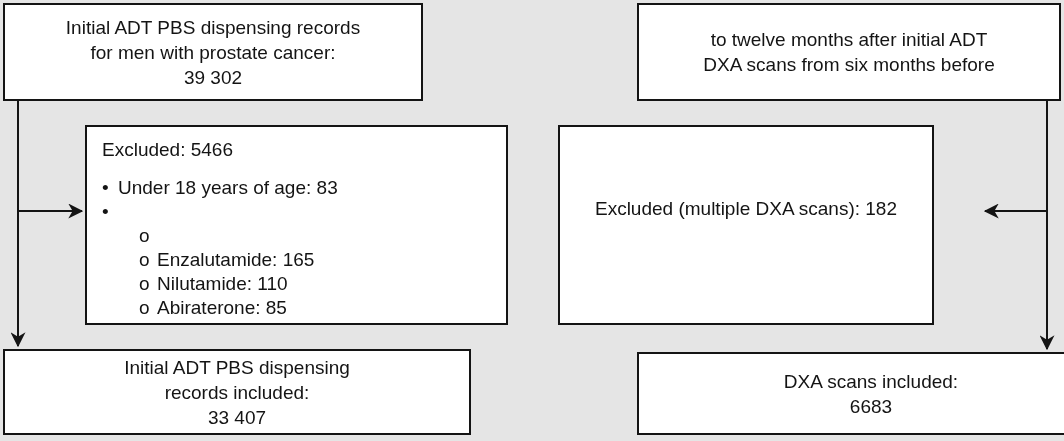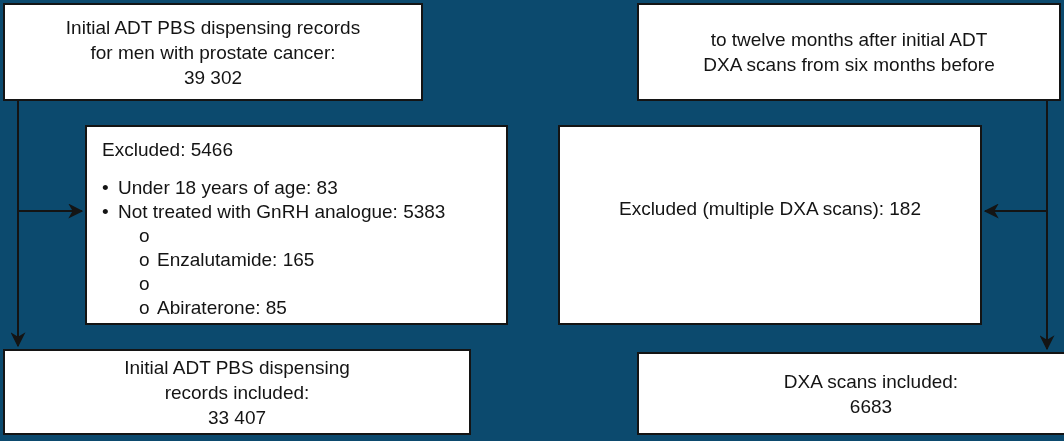--- a/index.html
+++ b/index.html
@@ -4,21 +4,21 @@
 <style>
   html, body {
     margin: 0;
     padding: 0;
     background: #ffffff;
   }
   .canvas {
     position: relative;
     width: 1064px;
     height: 441px;
-    background: #0c4a6e;
+    background: #e5e5e5;
     font-family: "Liberation Sans", sans-serif;
     color: #141414;
     overflow: hidden;
   }
   .arrows {
     position: absolute;
     left: 0;
     top: 0;
     width: 1064px;
     height: 441px;
@@ -39,21 +39,21 @@
   }
   .tline {
     line-height: 25px;
     white-space: nowrap;
   }
   .bold { font-weight: normal; }
 
   .box-a { left: 3px;   top: 3px;   width: 420px; height: 98px; }
   .box-b { left: 637px; top: 3px;   width: 424px; height: 98px; }
   .box-c { left: 85px;  top: 125px; width: 423px; height: 200px; padding: 11px 8px 0 15px; }
-  .box-d { left: 558px; top: 125px; width: 424px; height: 200px; }
+  .box-d { left: 558px; top: 125px; width: 376px; height: 200px; }
   .box-e { left: 3px;   top: 349px; width: 468px; height: 86px; }
   .box-f { left: 637px; top: 352px; width: 468px; height: 83px; }
 
   .excl-title {
     line-height: 24px;
     margin-bottom: 14px;
     white-space: nowrap;
   }
   .bullet-row {
     display: flex;
@@ -113,31 +113,31 @@
   </div>
 
   <div class="box box-c">
     <div class="excl-title">Excluded: 5466</div>
     <div class="bullet-row">
       <span class="marker">•</span>
       <span>Under 18 years of age: 83</span>
     </div>
     <div class="bullet-row">
       <span class="marker">•</span>
-      <span>Not treated with GnRH analogue: 5383</span>
     </div>
     <div class="sub-row">
       <span class="marker">o</span>
     </div>
     <div class="sub-row">
       <span class="marker">o</span>
       <span>Enzalutamide: 165</span>
     </div>
     <div class="sub-row">
       <span class="marker">o</span>
+      <span>Nilutamide: 110</span>
     </div>
     <div class="sub-row">
       <span class="marker">o</span>
       <span>Abiraterone: 85</span>
     </div>
   </div>
 
   <div class="box box-d center-box">
     <div class="tline shift-up">Excluded (multiple DXA scans): 182</div>
   </div>

